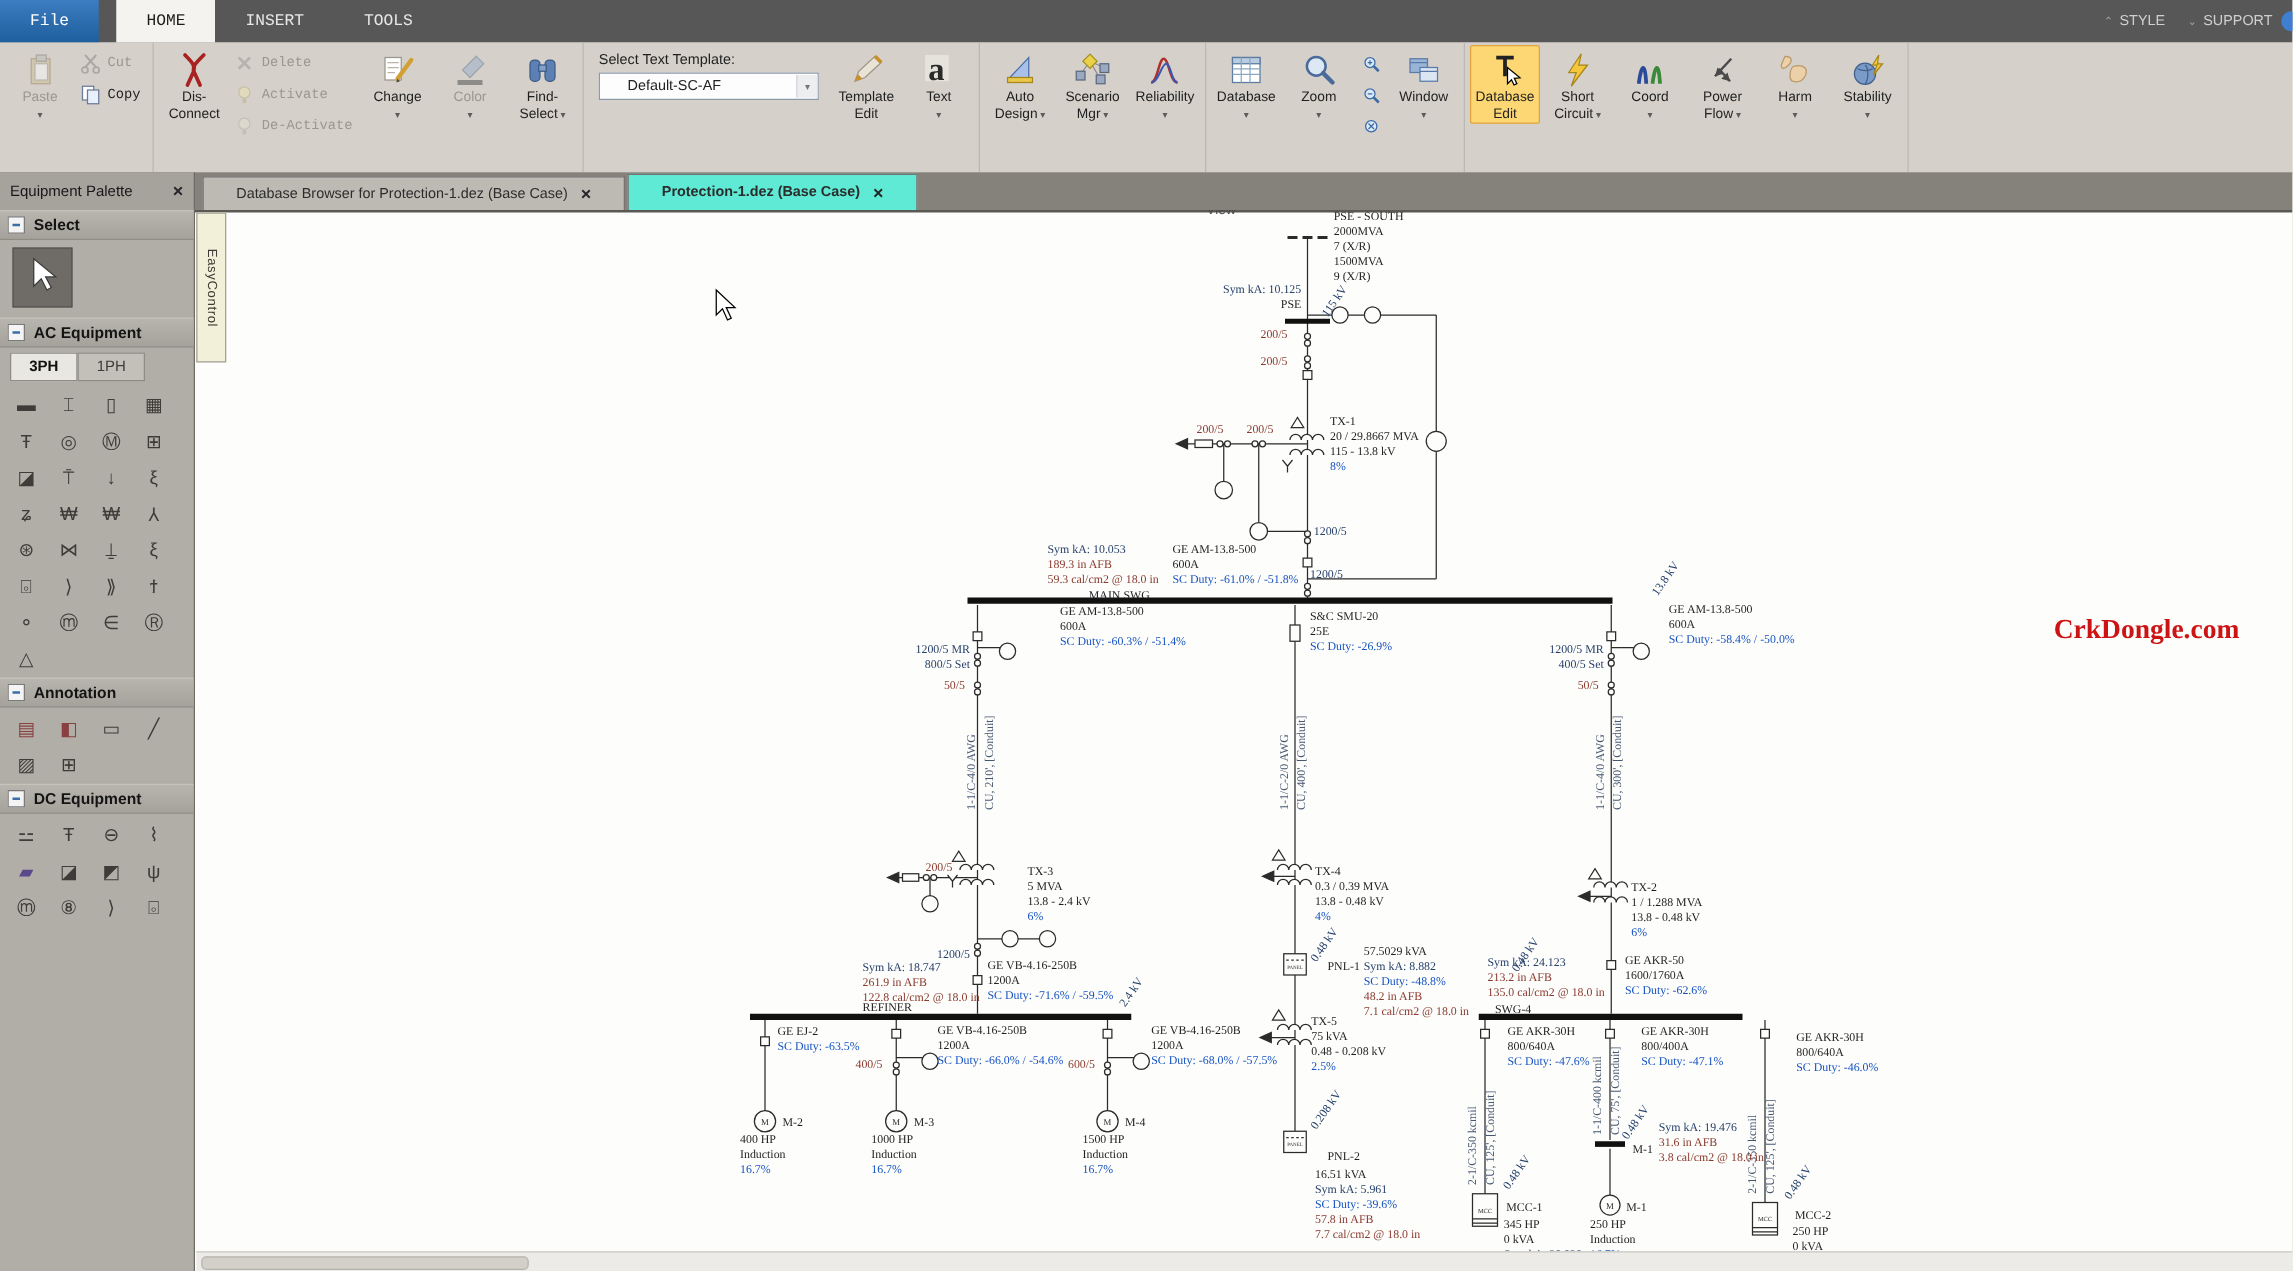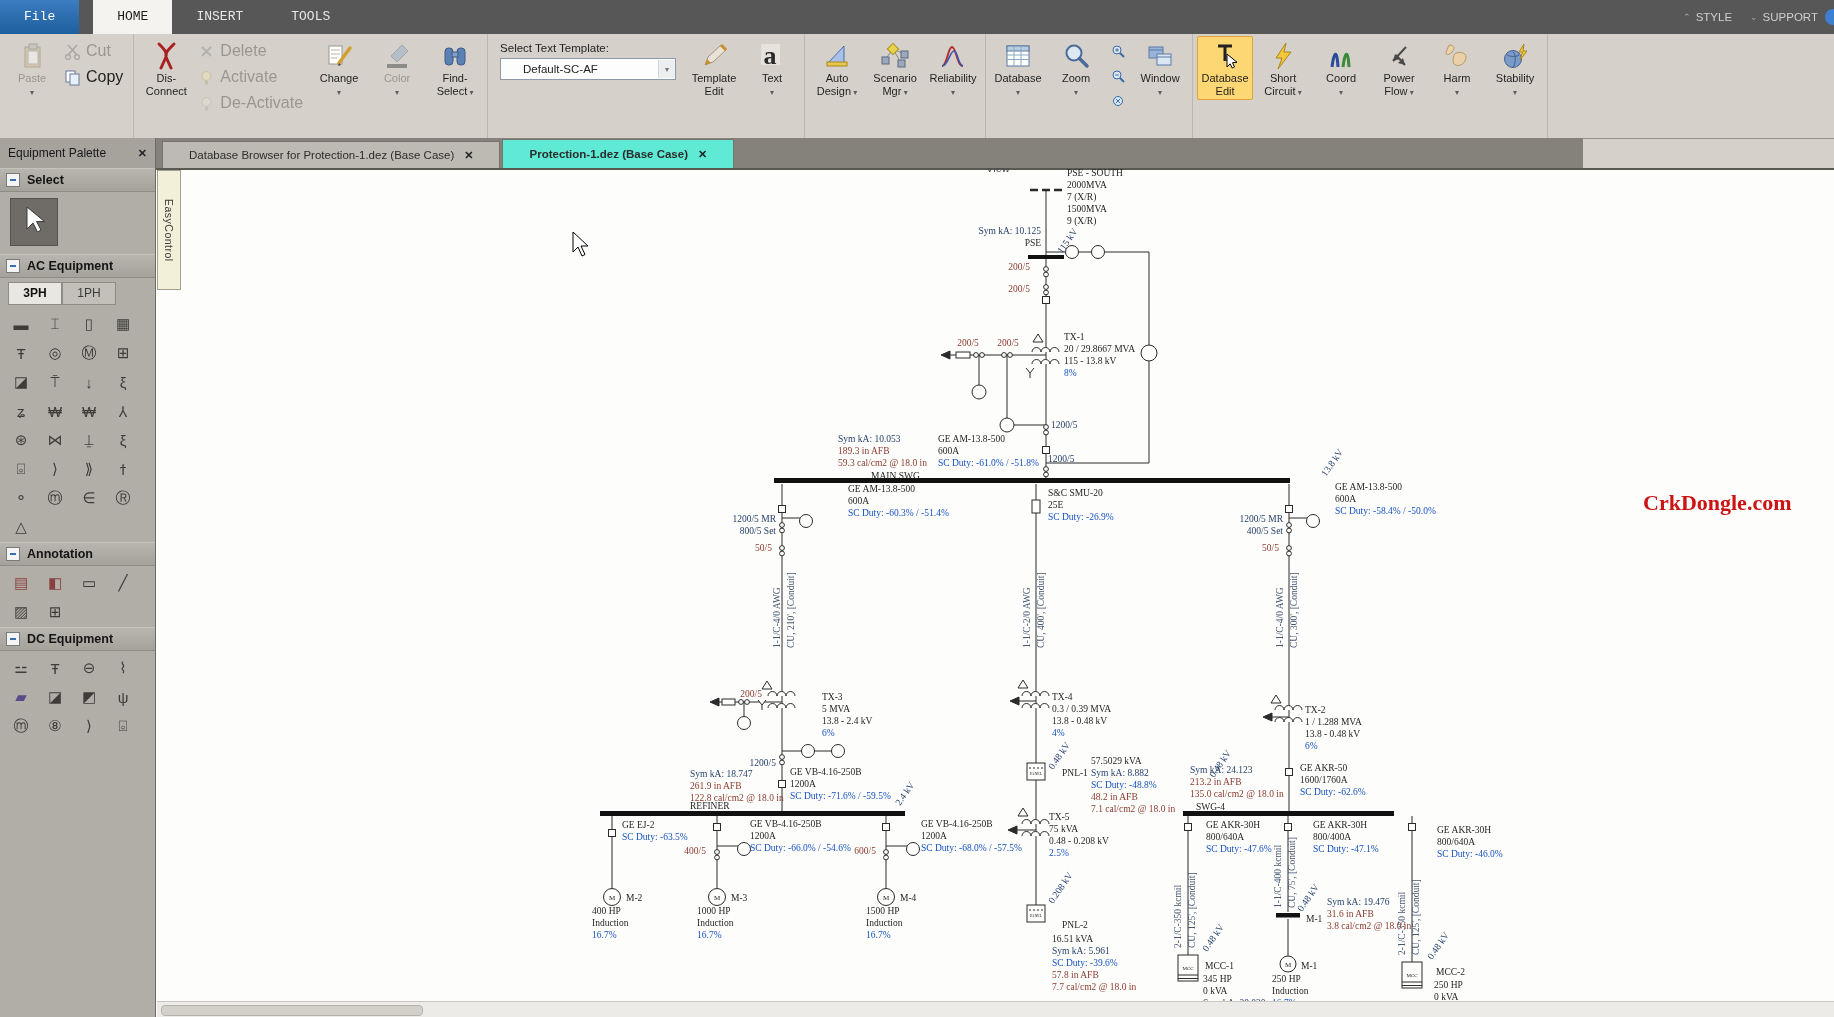--- a/index.html
+++ b/index.html
@@ -24,32 +24,32 @@
   .gitems{flex:1;display:flex;align-items:stretch;padding:2px 4px 0 4px;gap:2px;height:84px;}
   .glabel{height:17px;text-align:left;font-size:11px;color:#4a4a48;line-height:15px;margin-top:48px;}
   .btn-large{width:54px;display:flex;flex-direction:column;align-items:center;padding-top:3px;border:1px solid transparent;border-radius:2px;cursor:default;}
   .btn-large .bicon{width:32px;height:32px;display:flex;align-items:center;justify-content:center;}
   .blines{font-size:11px;color:#1f1f1f;text-align:center;line-height:12.5px;}
   .btn-large.disabled .blines{color:#9b978f;}
   .btn-large.disabled .bicon{opacity:.45;}
   .btn-large.hl{background:#fcd773;border:1px solid #e2a33d;}
   .ddmark{font-size:8px;color:#5c5c5a;}
   .smallcol{display:flex;flex-direction:column;justify-content:flex-start;padding-top:4px;gap:4px;}
-  .btn-small{display:flex;align-items:center;gap:5px;font-size:16px;color:#1f1f1f;padding:2px 6px 2px 2px;cursor:default;}
+  .btn-small{display:flex;align-items:center;gap:5px;font-size:11px;color:#1f1f1f;padding:2px 6px 2px 2px;cursor:default;font-family:Liberation Mono, monospace;}
   .btn-small .sicon{width:17px;height:17px;display:flex;align-items:center;justify-content:center;}
   .btn-small.disabled{color:#9b978f;}
   .btn-small.disabled .sicon{opacity:.45;}
   .combostack{display:flex;flex-direction:column;padding:6px 8px 0 8px;}
   .combolabel{font-size:11.5px;color:#1f1f1f;margin-bottom:4px;}
   .combobox{width:152px;height:20px;background:#fdfdfd;border:1px solid #8e9aa8;display:flex;align-items:center;justify-content:space-between;font-size:11.5px;color:#222;padding-left:22px;}
   .comboarrow{width:16px;height:18px;display:flex;align-items:center;justify-content:center;color:#777;font-size:8px;border-left:1px solid #cfd5dc;background:#edeef0;}
   .zoomtools{display:flex;flex-direction:column;gap:1px;padding-top:3px;}
   .ztool{width:22px;height:22px;display:flex;align-items:center;justify-content:center;border:1px solid transparent;}
   
-  #docbar{left:0;top:138px;width:1583px;height:30px;background:#85827c;z-index:9;display:flex;}
+  #docbar{left:0;top:138px;width:1834px;height:30px;background:#85827c;z-index:9;display:flex;}
   #palheader{width:156px;height:30px;background:#a6a39c;display:flex;align-items:center;justify-content:space-between;padding:0 8px 0 8px;box-sizing:border-box;border-right:1px solid #6e6b66;}
   #palheader .t{font-size:12px;color:#17171a;}
   .closex{font-size:11px;color:#26262a;font-weight:bold;cursor:default;}
   #doctabs{display:flex;align-items:flex-end;height:30px;padding-left:6px;gap:2px;}
   .doctab{height:26px;display:flex;align-items:center;gap:10px;padding:0 26px;font-size:11.5px;background:#bdbab3;color:#2c2c2c;border:1px solid #767370;border-bottom:none;}
   .doctab.active{background:#5eead4;font-weight:bold;height:28px;}
   
   #palette{left:0;top:168px;width:156px;height:849px;background:#b1aea7;border-right:1px solid #6e6b66;box-sizing:border-box;z-index:9;overflow:hidden;}
   .sechdr{height:22px;background:linear-gradient(#b8b5ae,#a5a29b);display:flex;align-items:center;gap:7px;padding-left:6px;border-top:1px solid #c6c3bc;border-bottom:1px solid #8f8c86;}
   .minusbox{width:12px;height:12px;background:#f4f4f4;border:1px solid #7a7a7a;display:flex;align-items:center;justify-content:center;}

